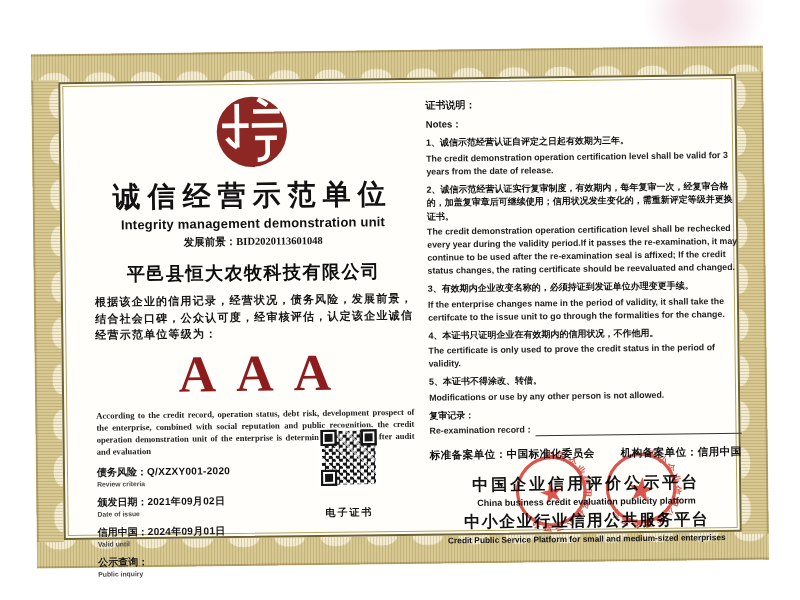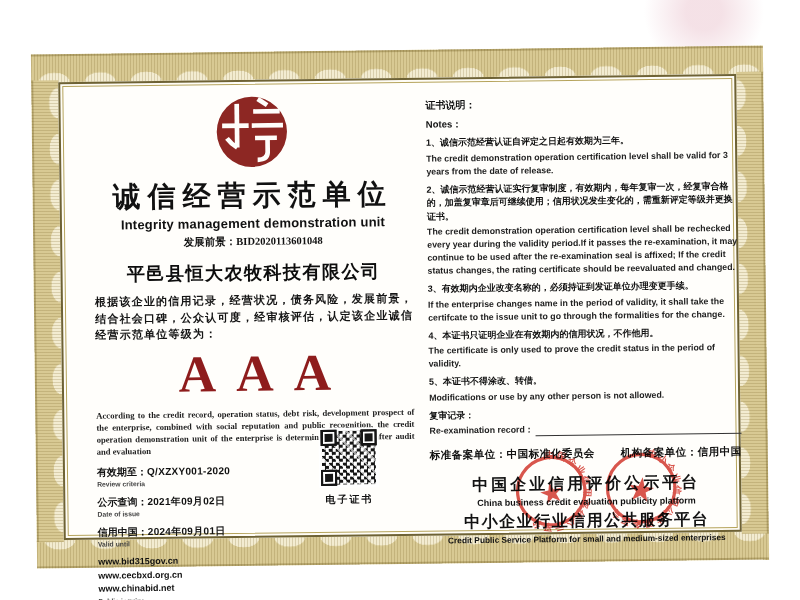--- a/index.html
+++ b/index.html
@@ -51,21 +51,21 @@
   .field .sub{font-size:6.8px;color:#444;margin-top:1px;font-weight:bold;}
   .sites{display:inline-block;vertical-align:top;font-size:9px;font-weight:bold;line-height:1.5;}
   .qr-block{position:absolute;left:246px;top:344px;width:70px;text-align:center;}
   .qr{position:relative;width:54px;height:54px;margin:0 auto;border:3px solid #fff;
     background:
       repeating-linear-gradient(45deg, rgba(255,255,255,.6) 0 2px, rgba(255,255,255,0) 2px 9px),
       repeating-conic-gradient(#151515 0% 25%, #ffffff 0% 50%);
     background-size:auto,7px 7px;}
   .finder{position:absolute;width:12px;height:12px;border:2.5px solid #151515;background:#151515;box-shadow:inset 0 0 0 2px #fff;}
   .finder.tl{left:-1px;top:-1px;} .finder.tr{right:-1px;top:-1px;} .finder.bl{left:-1px;bottom:-1px;}
-  .qr-label{font-size:10px;font-weight:bold;margin-top:5px;letter-spacing:2px;color:#111;}
+  .qr-label{font-size:10px;font-weight:bold;margin-top:18px;letter-spacing:2px;color:#111;}
   
   .col-right{position:absolute;left:362px;top:16px;width:312px;}
   .notes-title{font-size:10px;font-weight:bold;color:#111;}
   .notes-title-en{font-size:9.5px;font-weight:bold;margin-top:6px;color:#111;}
   .note-zh{font-size:9px;font-weight:bold;line-height:1.5;margin-top:5px;color:#111;}
   .note-en{font-size:8.8px;font-weight:600;line-height:1.48;margin-top:2px;color:#222;}
   .reexam-line{display:flex;align-items:flex-end;}
   .uline{flex:1;border-bottom:1px solid #333;margin-left:2px;height:10px;}
   .filing{display:flex;gap:26px;margin-top:11px;font-size:10.5px;font-weight:bold;white-space:nowrap;letter-spacing:.5px;color:#111;}
   .platforms{position:relative;margin-top:13px;text-align:center;}
@@ -110,38 +110,34 @@
         <div class="subtitle">Integrity management demonstration unit</div>
         <div class="certno">
           <span>发展前景：</span><span class="num">BID2020113601048</span>
         </div>
         <div class="company">平邑县恒大农牧科技有限公司</div>
         <div class="statement">根据该企业的信用记录，经营状况，债务风险，发展前景，结合社会口碑，公众认可度，经审核评估，认定该企业诚信经营示范单位等级为：</div>
         <div class="grade">AAA</div>
         <div class="statement-en">According to the credit record, operation status, debt risk, development prospect of the enterprise, combined with social reputation and public recognition, the credit operation demonstration unit of the enterprise is determined to be AAA after audit and evaluation</div>
 
         <div class="field">
-          <div class="line"><span>有效期至：</span><span class="val">Q/XZXY001-2020</span></div>
+          <div class="line"><span>债务风险：</span><span class="val">Q/XZXY001-2020</span></div>
           <div class="sub">Review criteria</div>
         </div>
         <div class="field">
-          <div class="line"><span>公示查询：</span><span class="val">2021年09月02日</span></div>
+          <div class="line"><span>颁发日期：</span><span class="val">2021年09月02日</span></div>
           <div class="sub">Date of issue</div>
         </div>
         <div class="field">
           <div class="line"><span>信用中国：</span><span class="val">2024年09月01日</span></div>
           <div class="sub">Valid until</div>
         </div>
         <div class="field">
           <div class="line" style="display:flex;">
-            <span class="sites">
-              <span>www.bid315gov.cn</span><br>
-              <span>www.cecbxd.org.cn</span><br>
-              <span>www.chinabid.net</span>
-            </span>
+            <span style="flex:none;">公示查询：</span>
           </div>
           <div class="sub">Public inquiry</div>
         </div>
       </div>
 
       <div class="qr-block">
         <div class="qr">
           <div class="finder tl"></div>
           <div class="finder tr"></div>
           <div class="finder bl"></div>

